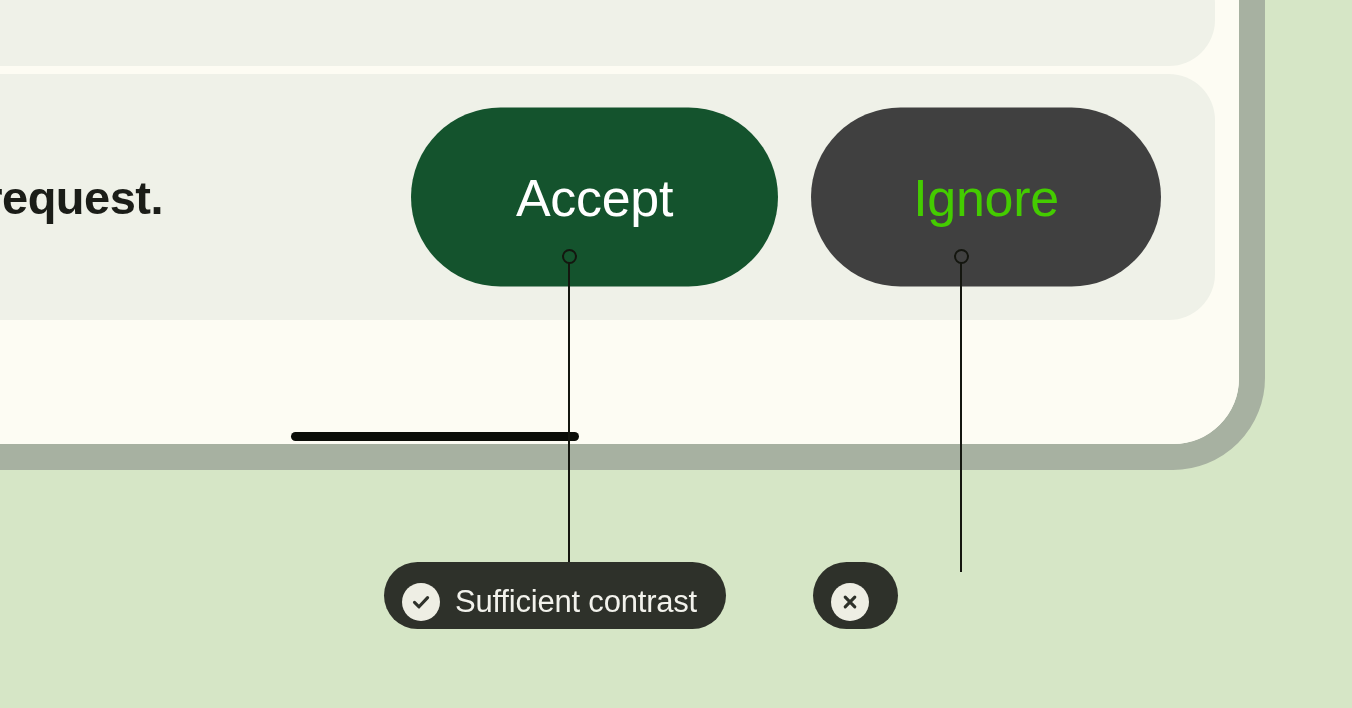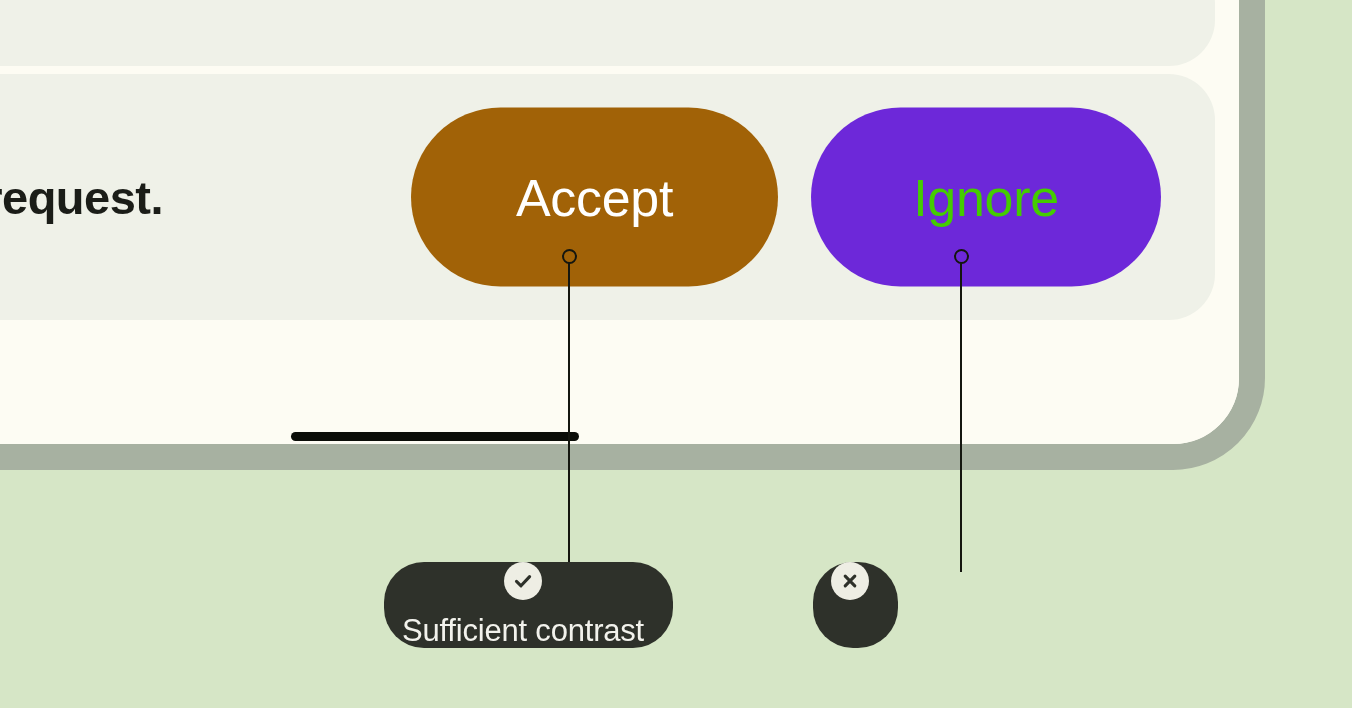--- a/index.html
+++ b/index.html
@@ -99,27 +99,27 @@
     display: flex;
     align-items: center;
     justify-content: center;
     padding: 0;
     cursor: pointer;
     font-family: "Liberation Sans", sans-serif;
   }
   .btn-accept {
     left: 1005px;
     width: 367px;
-    background: #a16207;
+    background: #14532d;
     color: #ffffff;
   }
   .btn-ignore {
     left: 1405px;
     width: 350px;
-    background: #6d28d9;
+    background: #404040;
     color: #44cc00;
   }
 
   
   .home-indicator {
     position: absolute;
     left: 885px;
     top: 706px;
     width: 288px;
     height: 9px;
@@ -159,30 +159,29 @@
   .connector-ignore {
     left: 953px;
     top: 249px;
     height: 320px;
   }
   .connector-ignore .stem { height: 310px; }
 
   
   .callout {
     position: absolute;
-    height: 86px;
+    height: 67px;
     border-radius: 40px;
     background: #2e312a;
     display: flex;
     align-items: center;
     gap: 15px;
-    padding: 0 29px 0 18px;
+    padding: 12px 29px 0 18px;
     box-sizing: border-box;
     white-space: nowrap;
-    flex-direction: column;
   }
   .callout-sufficient { left: 384px; top: 562px; }
   .callout-poor { left: 813px; top: 562px; }
 
   .callout-label {
     font-size: 31px;
     font-weight: 400;
     color: #f2f2ec;
     letter-spacing: -0.2px;
     line-height: 1;

